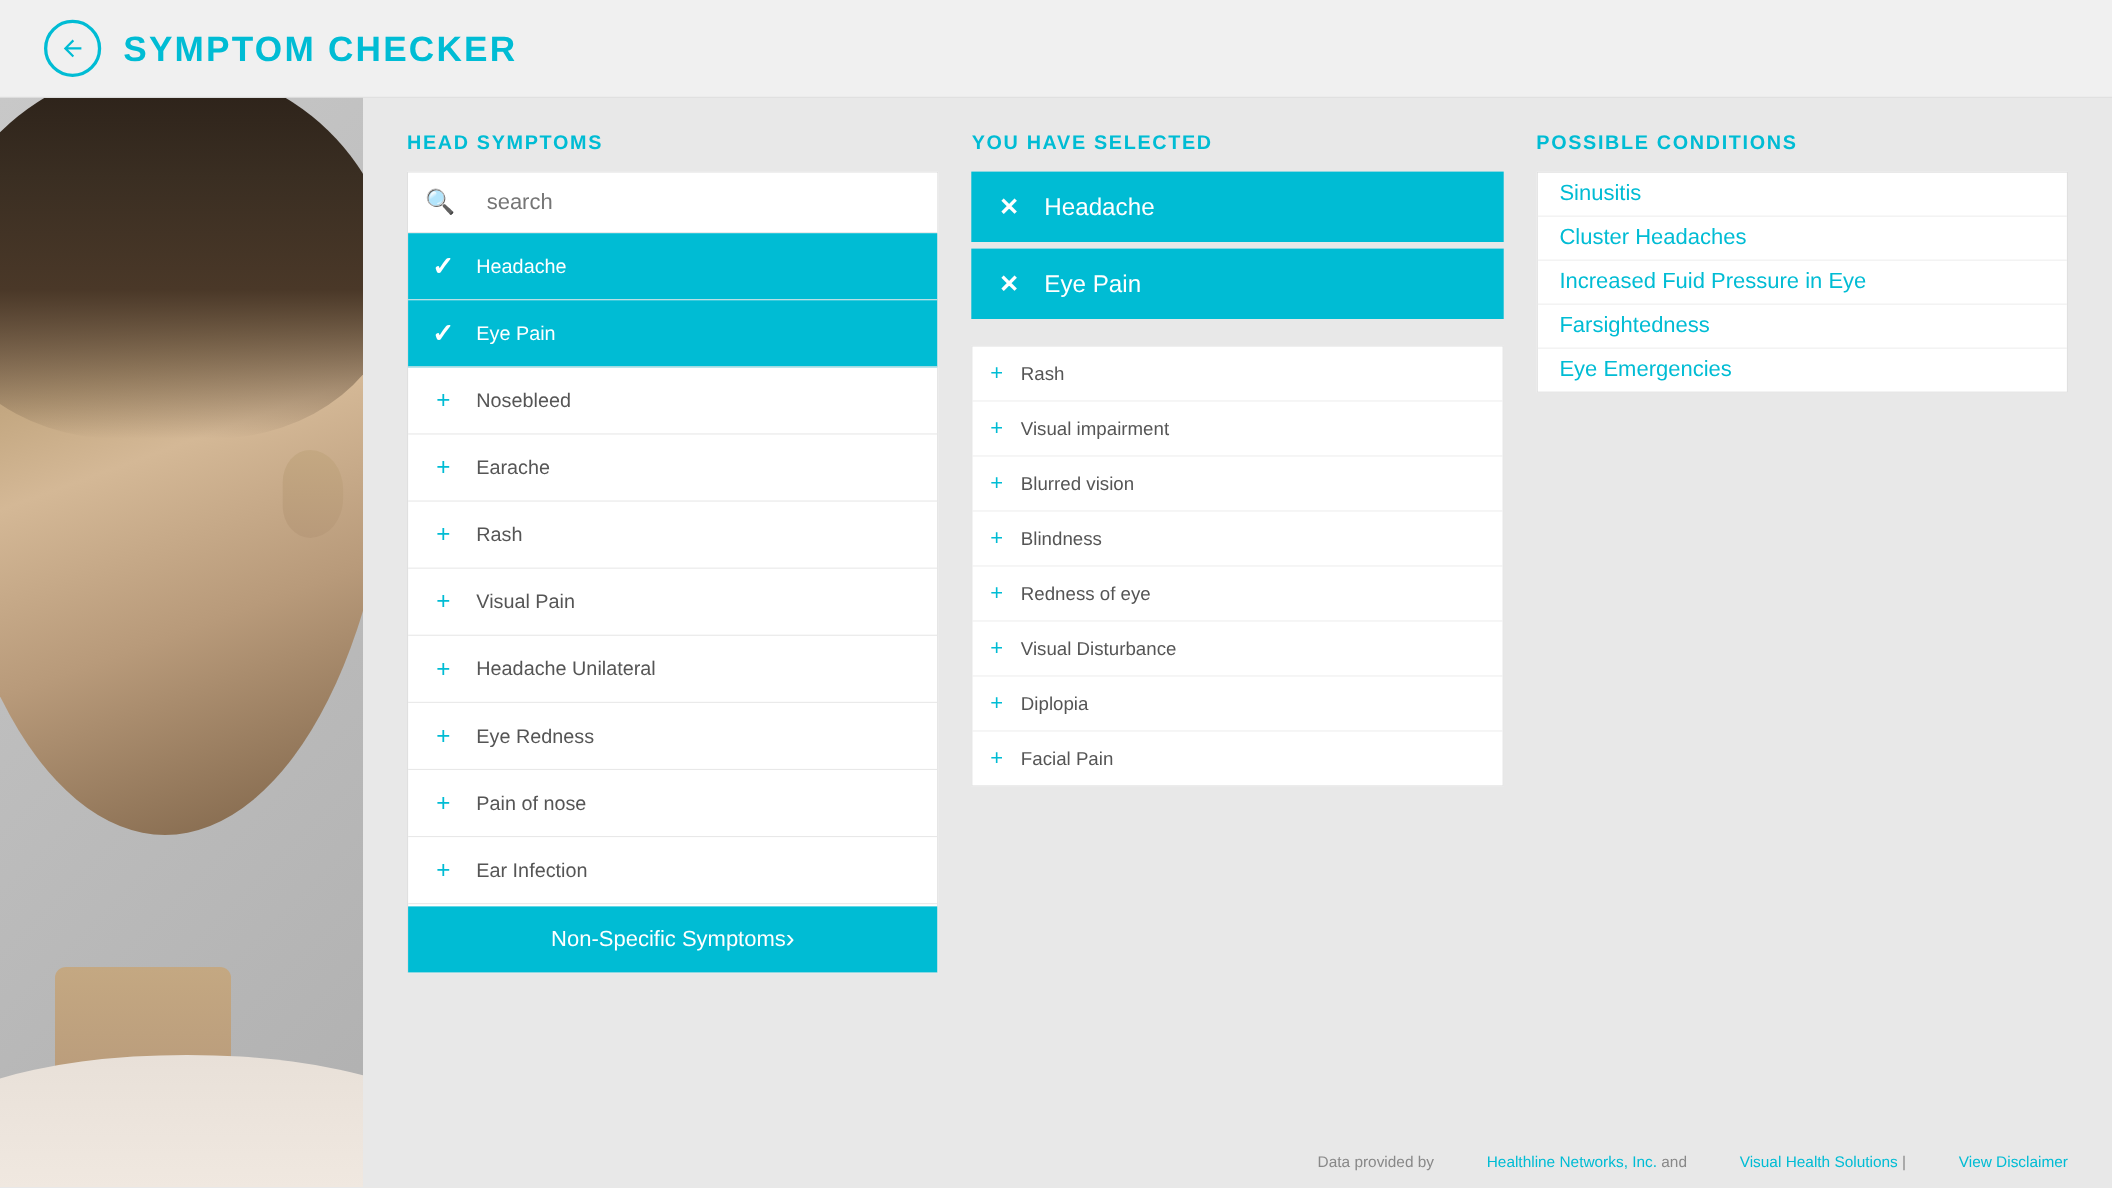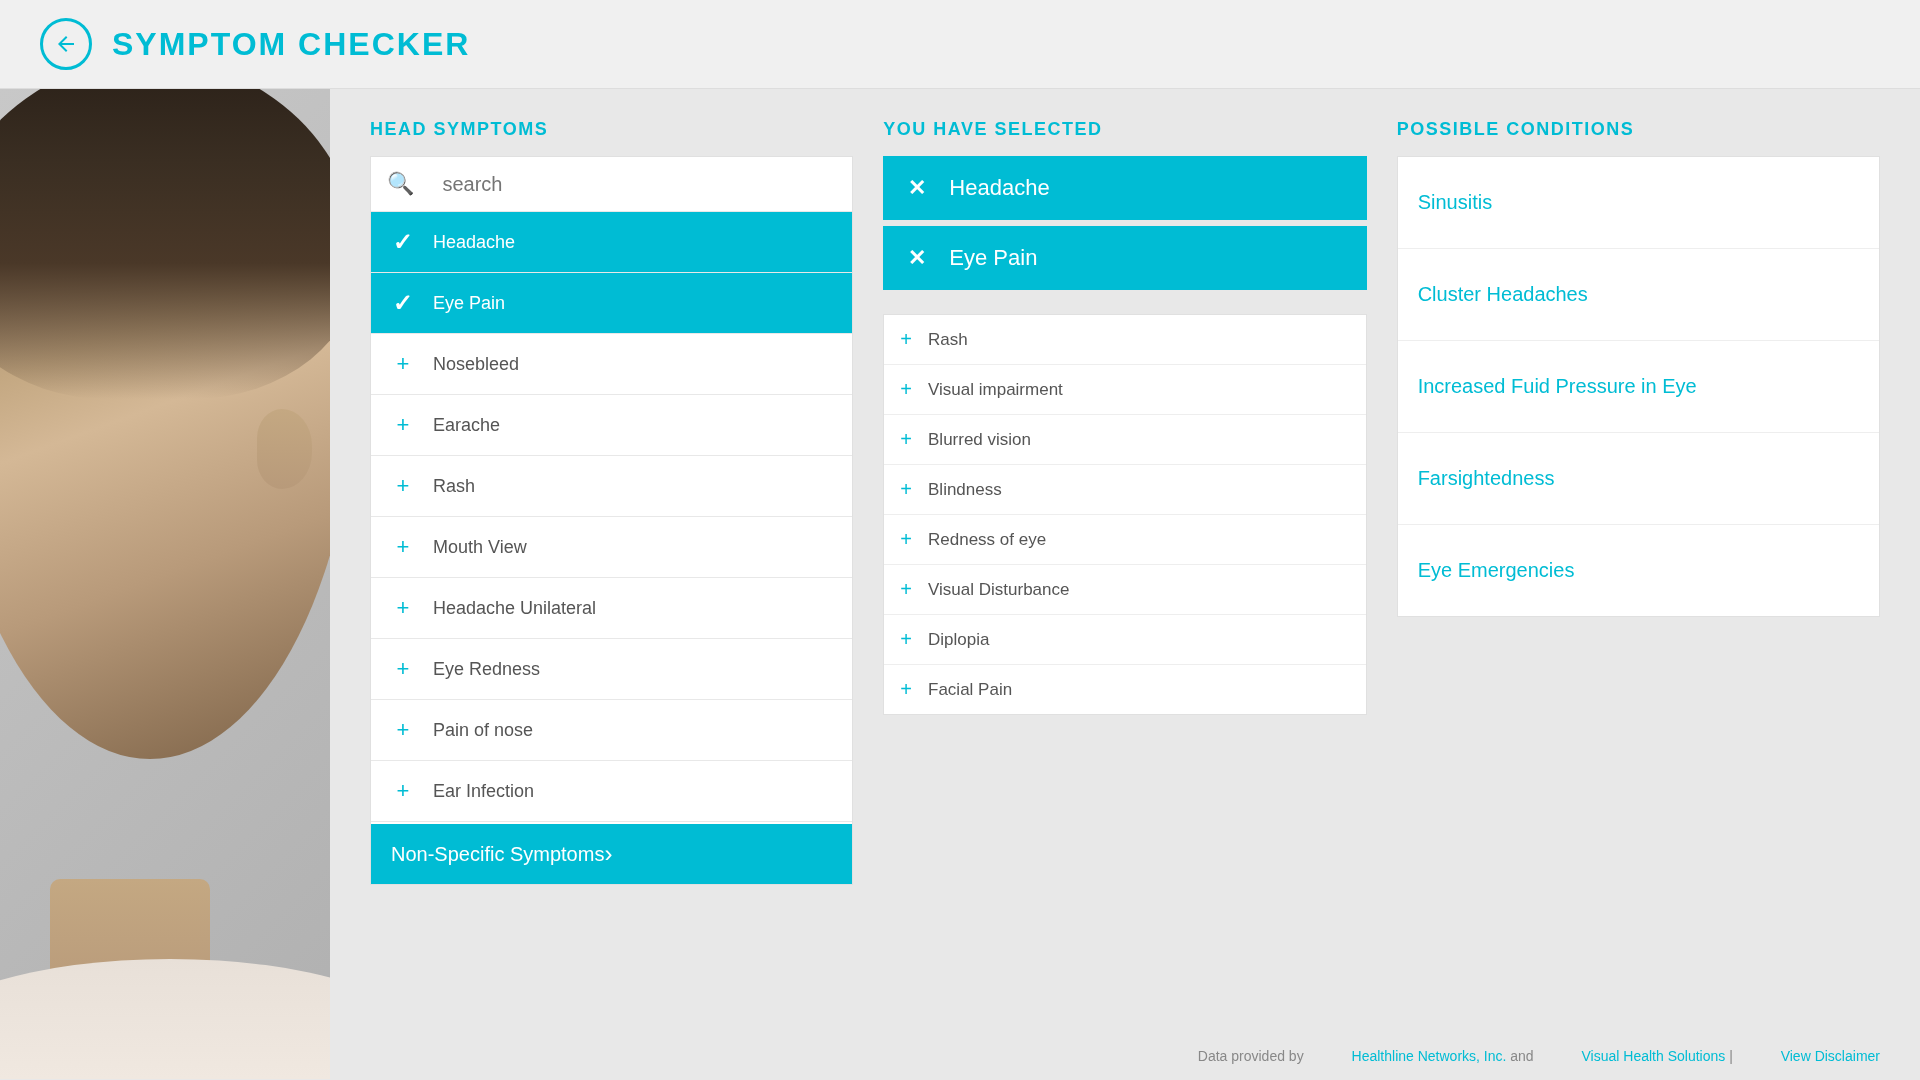--- a/index.html
+++ b/index.html
@@ -196,21 +196,21 @@
       font-weight: 300;
     }
     .symptom-label {
       font-size: 18px;
       color: #555;
     }
 
     .non-specific-btn {
       display: flex;
       align-items: center;
-      justify-content: flex-start;
+      justify-content: center;
       padding: 16px 20px;
       background: #00bcd4;
       cursor: pointer;
       margin-top: 2px;
     }
     .non-specific-label {
       font-size: 20px;
       color: white;
       font-weight: 500;
     }
@@ -282,21 +282,21 @@
       font-size: 17px;
       color: #555;
     }
 
     
     .conditions-list {
       background: white;
       border: 1px solid #e0e0e0;
     }
     .condition-item {
-      padding: 34px 20px;
+      padding: 8px 20px;
       border-bottom: 1px solid #eee;
       cursor: pointer;
     }
     .condition-item:last-child { border-bottom: none; }
     .condition-label {
       font-size: 20px;
       color: #00bcd4;
       font-weight: 500;
     }
 
@@ -377,21 +377,21 @@
             <div class="symptom-item">
     <div class="symptom-check">
       <span class="plus-icon">+</span>
     </div>
     <span class="symptom-label">Rash</span>
   </div>
             <div class="symptom-item">
     <div class="symptom-check">
       <span class="plus-icon">+</span>
     </div>
-    <span class="symptom-label">Mouth View</span>
+    <span class="symptom-label">Visual Pain</span>
   </div>
             <div class="symptom-item">
     <div class="symptom-check">
       <span class="plus-icon">+</span>
     </div>
     <span class="symptom-label">Headache Unilateral</span>
   </div>
             <div class="symptom-item">
     <div class="symptom-check">
       <span class="plus-icon">+</span>

